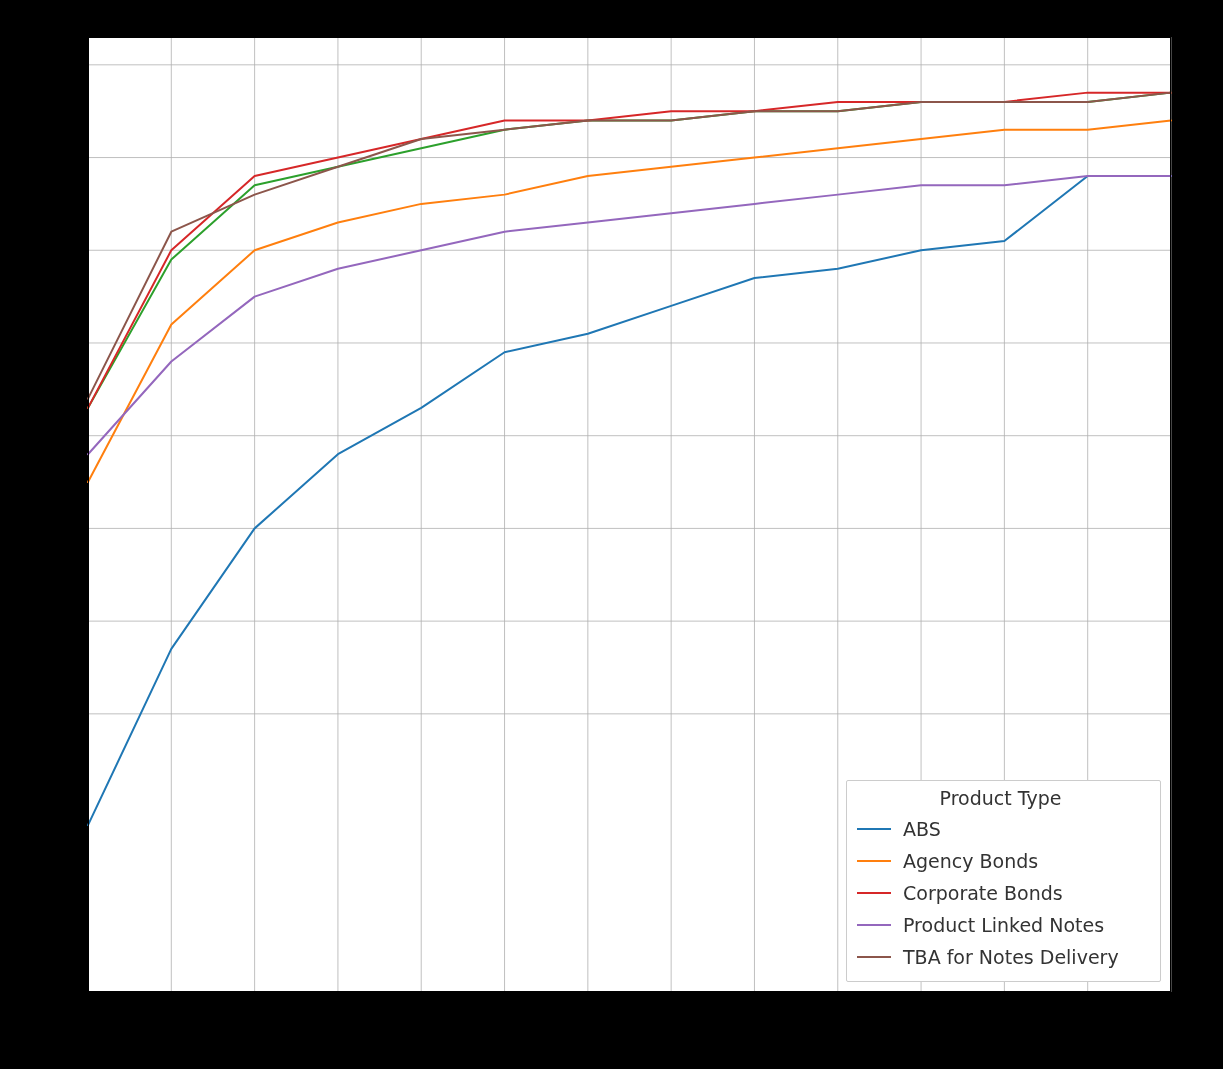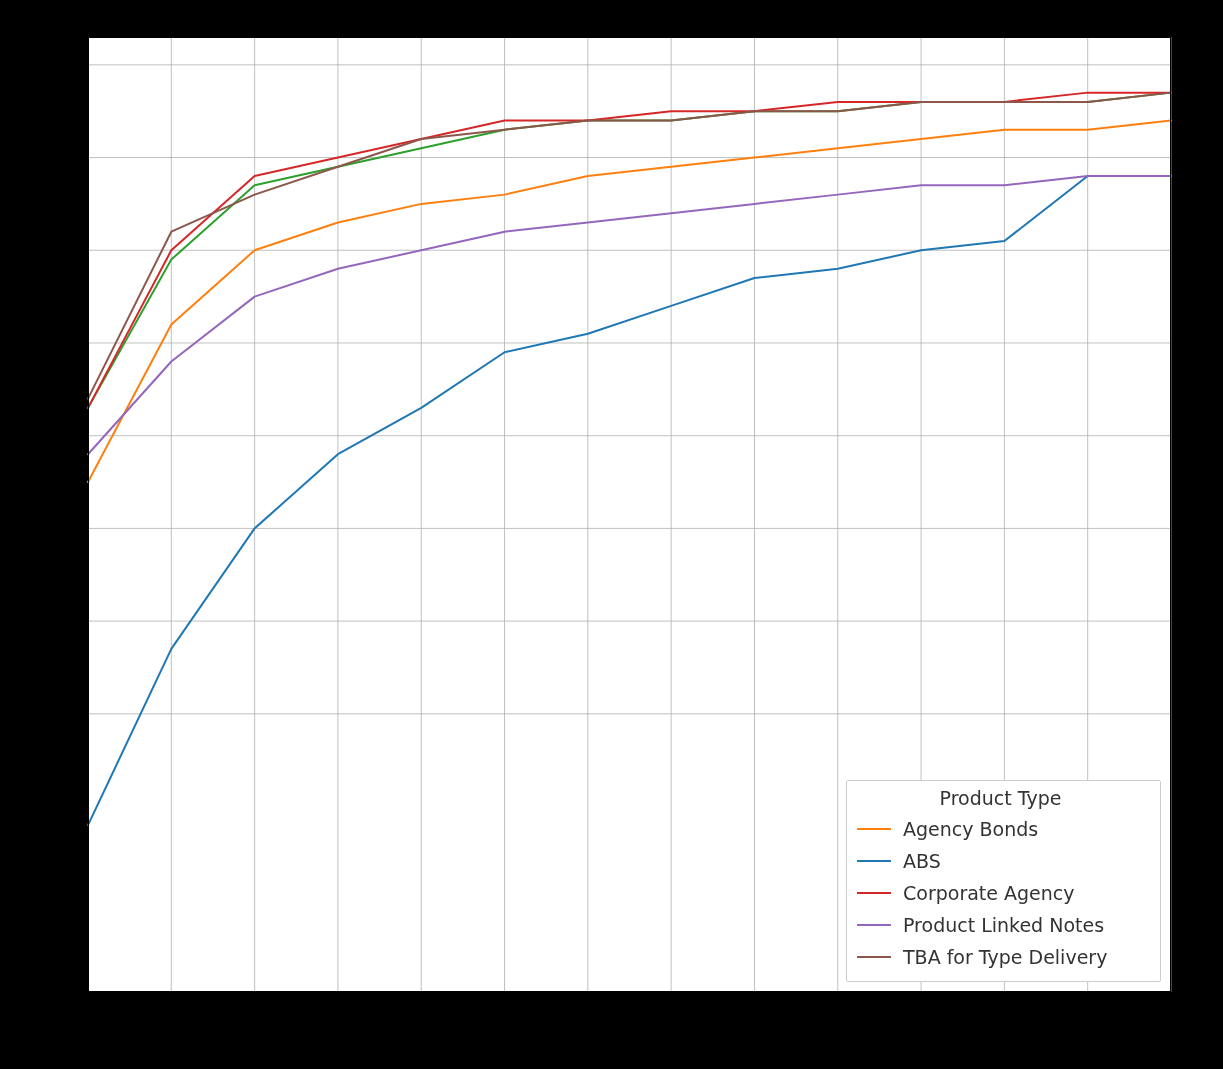--- a/index.html
+++ b/index.html
@@ -117,35 +117,35 @@
           <line x1="0" y1="305.9708737864079" x2="-4" y2="305.9708737864079" stroke="#000" stroke-width="0.8"></line>
           <line x1="0" y1="213.252427184466" x2="-4" y2="213.252427184466" stroke="#000" stroke-width="0.8"></line>
           <line x1="0" y1="120.53398058252435" x2="-4" y2="120.53398058252435" stroke="#000" stroke-width="0.8"></line>
           <line x1="0" y1="27.815533980582472" x2="-4" y2="27.815533980582472" stroke="#000" stroke-width="0.8"></line>
         </g>
       </svg>
     <div id="legend" class="legend" style="right: 10px; bottom: 10px; width: 315px;">
       <div class="legend-title">Product Type</div>
       <div id="legend-items">
           <div class="legend-row">
+            <span class="swatch" style="border-top-color: rgb(31, 119, 180);"></span>
+            <span>ABS</span>
+          </div>
+          <div class="legend-row">
             <span class="swatch" style="border-top-color: rgb(255, 127, 14);"></span>
             <span>Agency Bonds</span>
           </div>
           <div class="legend-row">
-            <span class="swatch" style="border-top-color: rgb(31, 119, 180);"></span>
-            <span>ABS</span>
-          </div>
-          <div class="legend-row">
             <span class="swatch" style="border-top-color: rgb(214, 39, 40);"></span>
-            <span>Corporate Agency</span>
+            <span>Corporate Bonds</span>
           </div>
           <div class="legend-row">
             <span class="swatch" style="border-top-color: rgb(148, 103, 189);"></span>
             <span>Product Linked Notes</span>
           </div>
           <div class="legend-row">
             <span class="swatch" style="border-top-color: rgb(140, 86, 75);"></span>
-            <span>TBA for Type Delivery</span>
+            <span>TBA for Notes Delivery</span>
           </div>
         </div>
     </div>
   </div>
 </div>
 
 </body></html>

